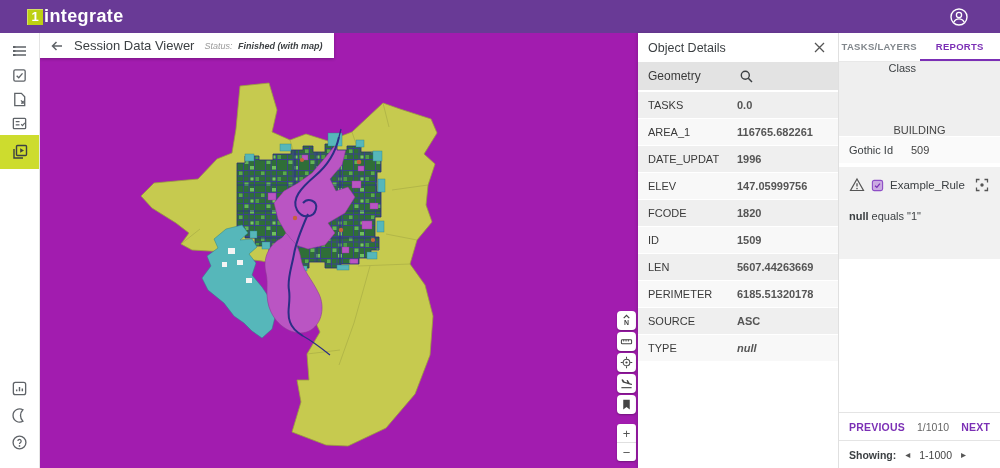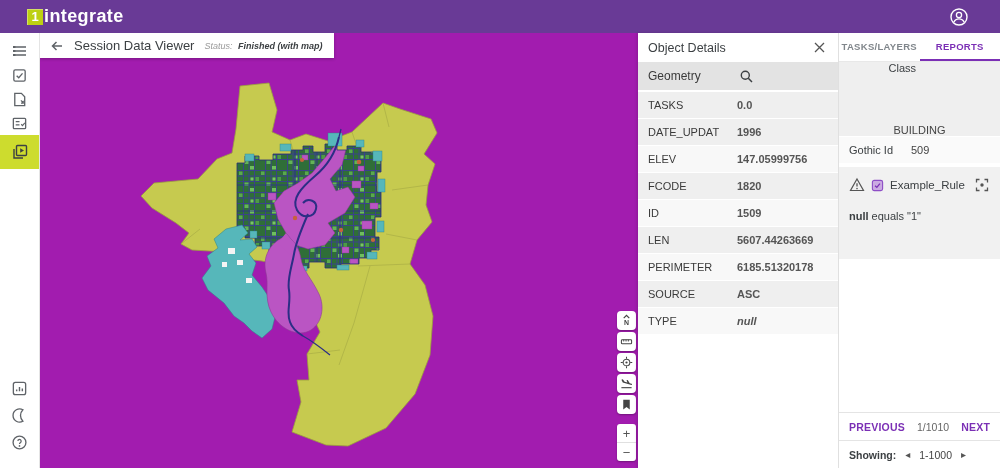--- a/index.html
+++ b/index.html
@@ -323,20 +323,24 @@
           <svg width="15" height="15" viewBox="0 0 15 15">
             <circle cx="6.3" cy="6.3" r="4" fill="none" stroke="#3c4043" stroke-width="1.4"></circle>
             <path d="M9.3 9.3 L13 13" stroke="#3c4043" stroke-width="1.5"></path>
           </svg>
         </span>
       </div>
       <div class="od-row odd">
         <span class="od-label">TASKS</span>
         <span class="od-value">0.0</span>
       </div>
+      <div class="od-row even">
+        <span class="od-label">AREA_1</span>
+        <span class="od-value">116765.682261</span>
+      </div>
       <div class="od-row odd">
         <span class="od-label">DATE_UPDAT</span>
         <span class="od-value">1996</span>
       </div>
       <div class="od-row even">
         <span class="od-label">ELEV</span>
         <span class="od-value">147.05999756</span>
       </div>
       <div class="od-row odd">
         <span class="od-label">FCODE</span>

